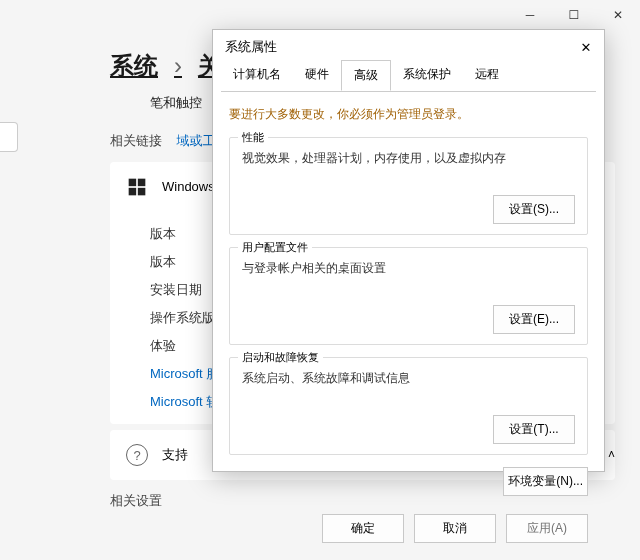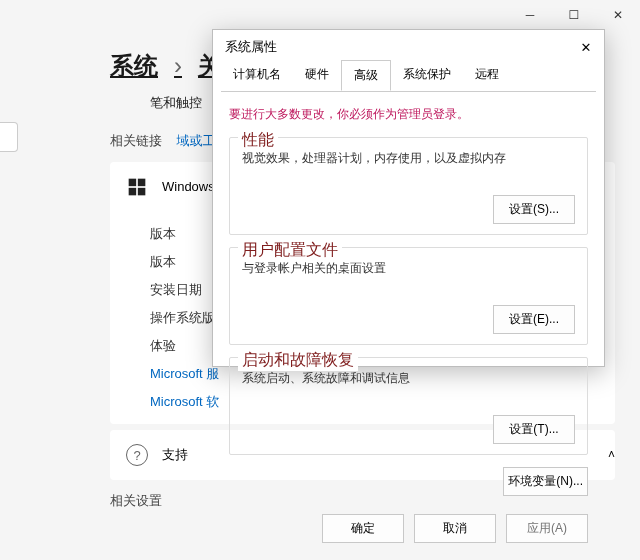--- a/index.html
+++ b/index.html
@@ -22,34 +22,34 @@
 .card-icon { width: 22px; height: 22px; display: flex; align-items: center; justify-content: center; }
 
 .specs { padding: 8px 0 8px 40px; font-size: 13px; color: #333; }
 .specs div { padding: 5px 0; }
 .specs .link { color: #0067c0; }
 
 .support-row { display: flex; align-items: center; gap: 14px; padding: 14px 0 14px 16px; }
 .support-icon { width: 22px; height: 22px; border: 1.5px solid #666; border-radius: 50%; display: flex; align-items: center; justify-content: center; font-size: 13px; color: #666; }
 
 
-.dialog { position: absolute; top: 29px; left: 212px; width: 393px; height: 338px; background: #fff; border: 1px solid #bdbdbd; box-shadow: 0 6px 24px rgba(0,0,0,0.25); }
+.dialog { position: absolute; top: 29px; left: 212px; width: 393px; height: 443px; background: #fff; border: 1px solid #bdbdbd; box-shadow: 0 6px 24px rgba(0,0,0,0.25); }
 .dialog-title { display: flex; align-items: center; justify-content: space-between; padding: 8px 10px 4px 12px; font-size: 13px; }
 .dialog-title .x { width: 16px; height: 16px; display: flex; align-items: center; justify-content: center; cursor: pointer; }
 
 .tabs { display: flex; gap: 0; padding: 0 8px; font-size: 12px; }
 .tab { padding: 6px 12px; color: #000000; cursor: pointer; }
 .tab.active { border: 1px solid #ccc; border-bottom: 1px solid #fff; position: relative; top: 0; background: #fff; }
 .tab-strip-line { border-bottom: 1px solid #ccc; margin: 0 8px; }
 
 .dialog-body { padding: 14px 16px 0 16px; }
-.admin-note { font-size: 12px; color: #be185d; margin-bottom: 14px; }
+.admin-note { font-size: 12px; color: #a16207; margin-bottom: 14px; }
 
 .group { border: 1px solid #dcdcdc; border-radius: 2px; padding: 12px 12px 10px 12px; margin-bottom: 12px; position: relative; }
-.group-title { position: absolute; top: -8px; left: 8px; background: #fff; padding: 0 4px; font-size: 16px; color: #7f1d1d; }
+.group-title { position: absolute; top: -8px; left: 8px; background: #fff; padding: 0 4px; font-size: 11px; color: #000000; }
 .group-desc { font-size: 12px; color: #333; }
 .group-btn-row { display: flex; justify-content: flex-end; margin-top: 28px; }
 .btn-std { min-width: 82px; padding: 5px 4px; font-size: 12px; background: #fdfdfd; border: 1px solid #c8c8c8; cursor: pointer; }
 .btn-std.disabled { color: #737373; }
 
 .env-row { display: flex; justify-content: flex-end; padding: 0 16px 10px 16px; }
 
 .dialog-footer { display: flex; justify-content: flex-end; gap: 10px; padding: 8px 16px 12px 16px; align-items: flex-end; }
 </style>
 </head>

